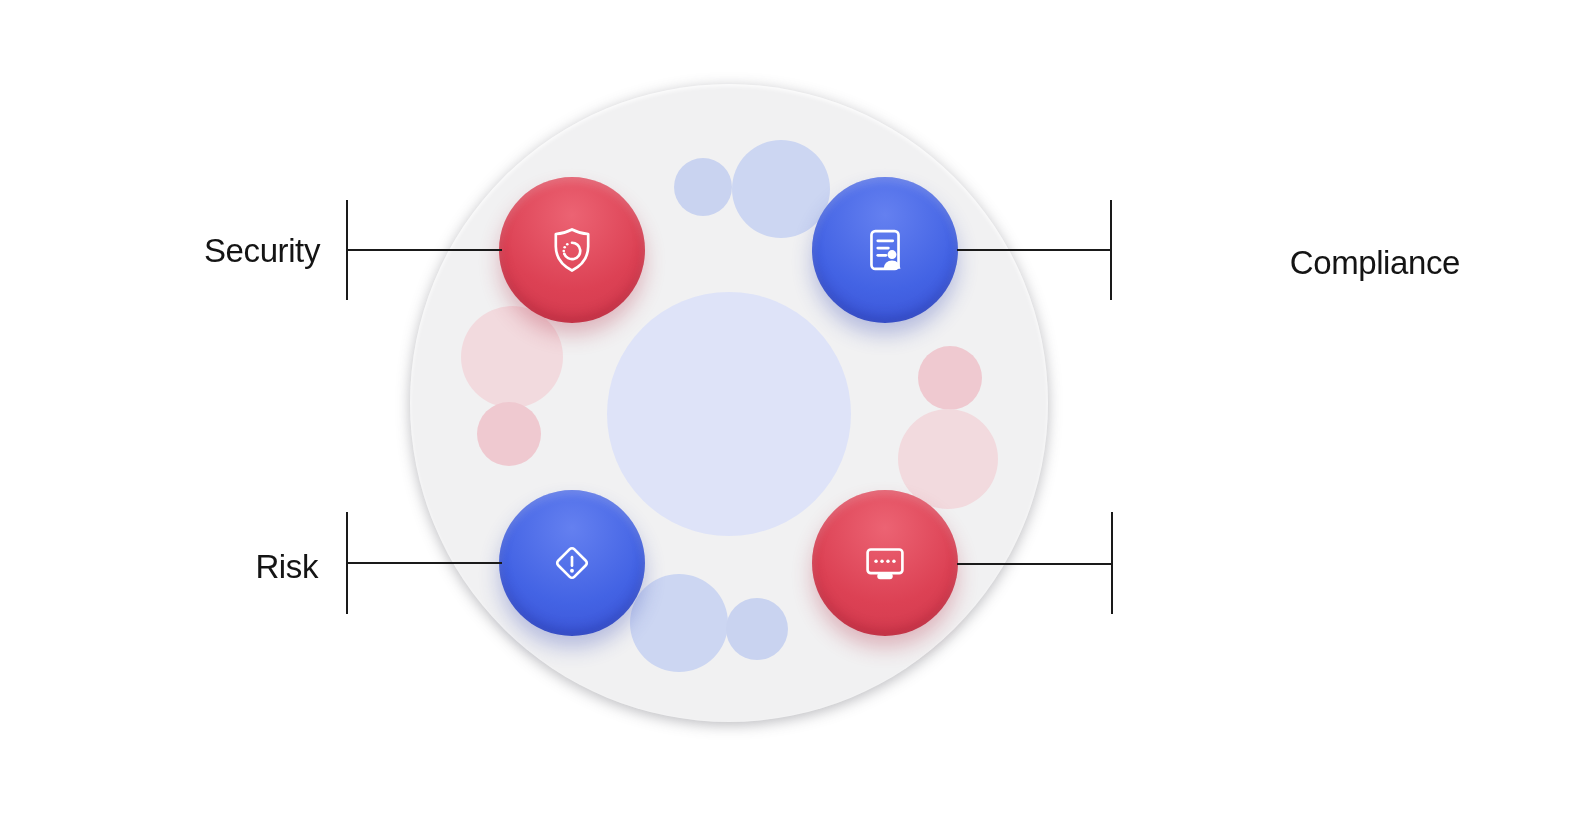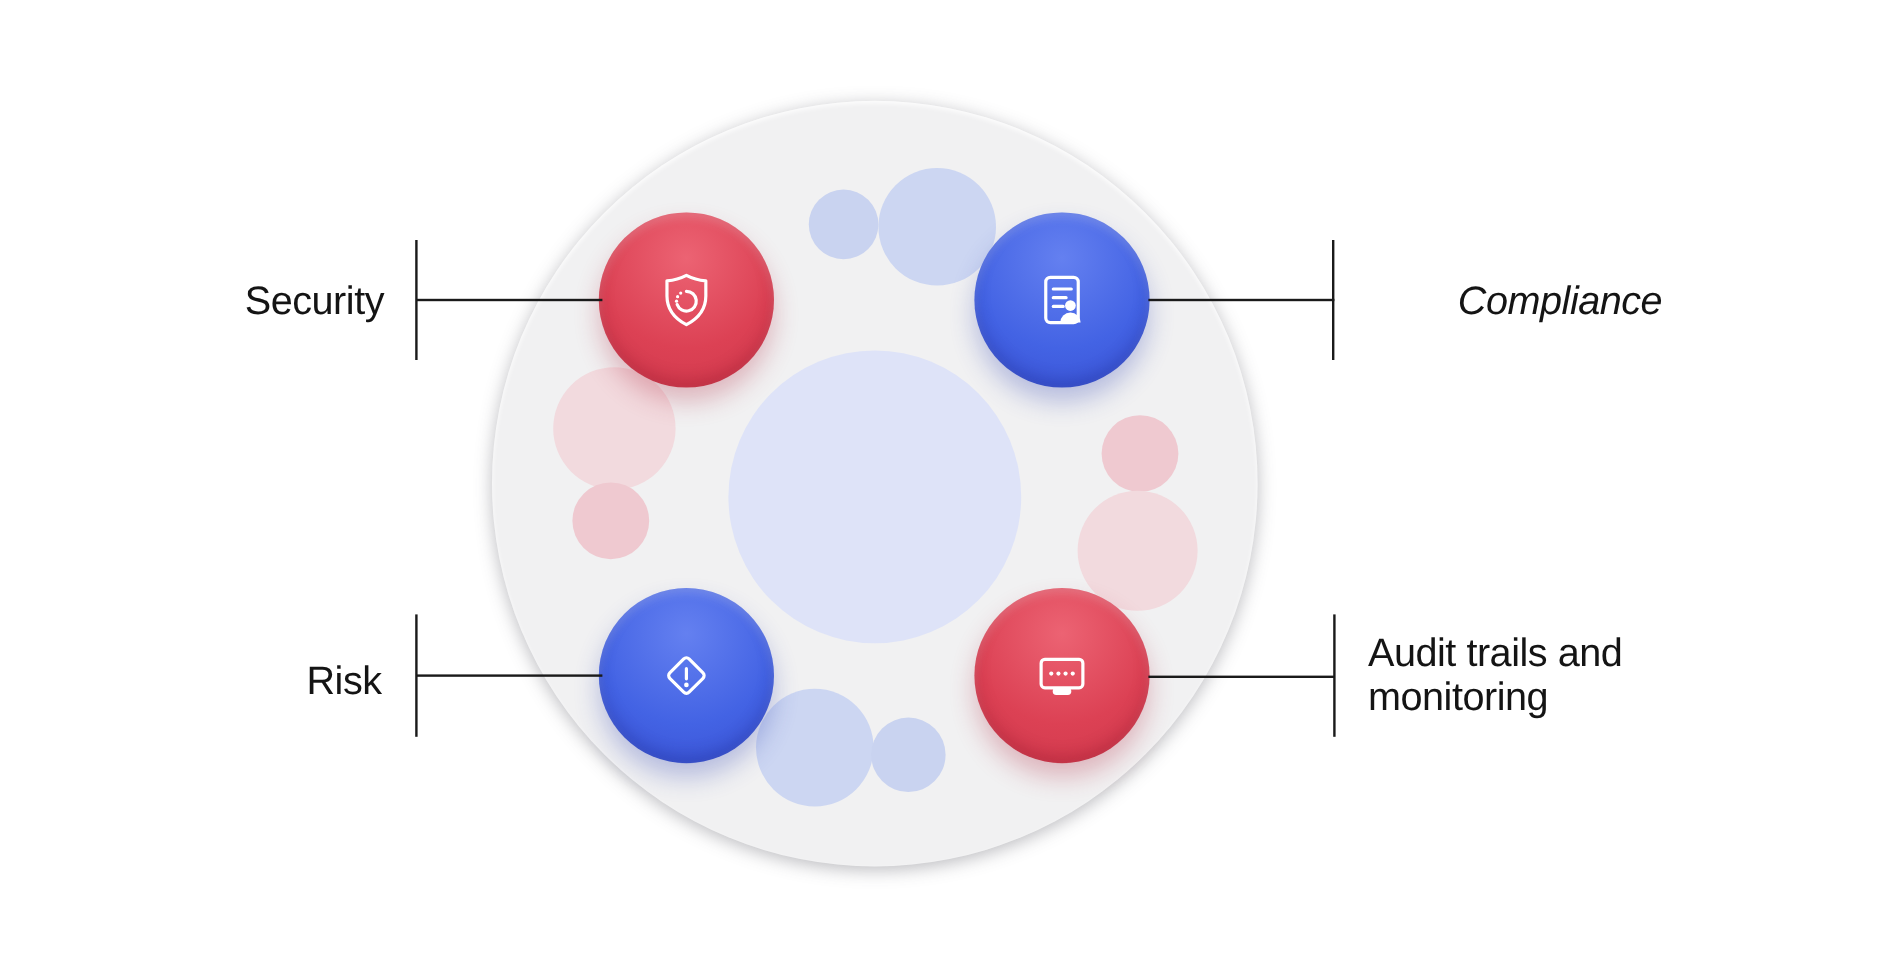--- a/index.html
+++ b/index.html
@@ -69,21 +69,21 @@
   .aud-v {left:1111px;top:512px;height:102px;}
 
   
   .label{
     position:absolute;
     color:var(--label-text,#141414);
     font-size:33px;line-height:37px;font-weight:500;
     letter-spacing:-0.4px;
   }
   .label-security  {left:80px; top:232px;width:240px;text-align:right;}
-  .label-compliance{left:1140px;top:232px;width:320px;text-align:center;font-style:italic;}
+  .label-compliance{left:1140px;top:244px;width:320px;text-align:right;}
   .label-risk      {left:78px; top:548px;width:240px;text-align:right;}
   .label-audit     {left:1140px;top:525px;width:340px;text-align:left;}
   .label .line{display:block;}
 </style>
 </head>
 <body>
 
 <div class="frame">
 
   <div class="circle bg-circle"></div>
@@ -149,18 +149,14 @@
   <div class="vline aud-v"></div>
 
   <div class="label label-security">Security</div>
 
   <div class="label label-compliance">Compliance</div>
 
   <div class="label label-risk">
     <span class="line">Risk</span>
   </div>
 
-  <div class="label label-audit">
-    <span class="line">Audit trails and</span>
-    <span class="line">monitoring</span>
-  </div>
 
 </div>
 
 </body></html>

